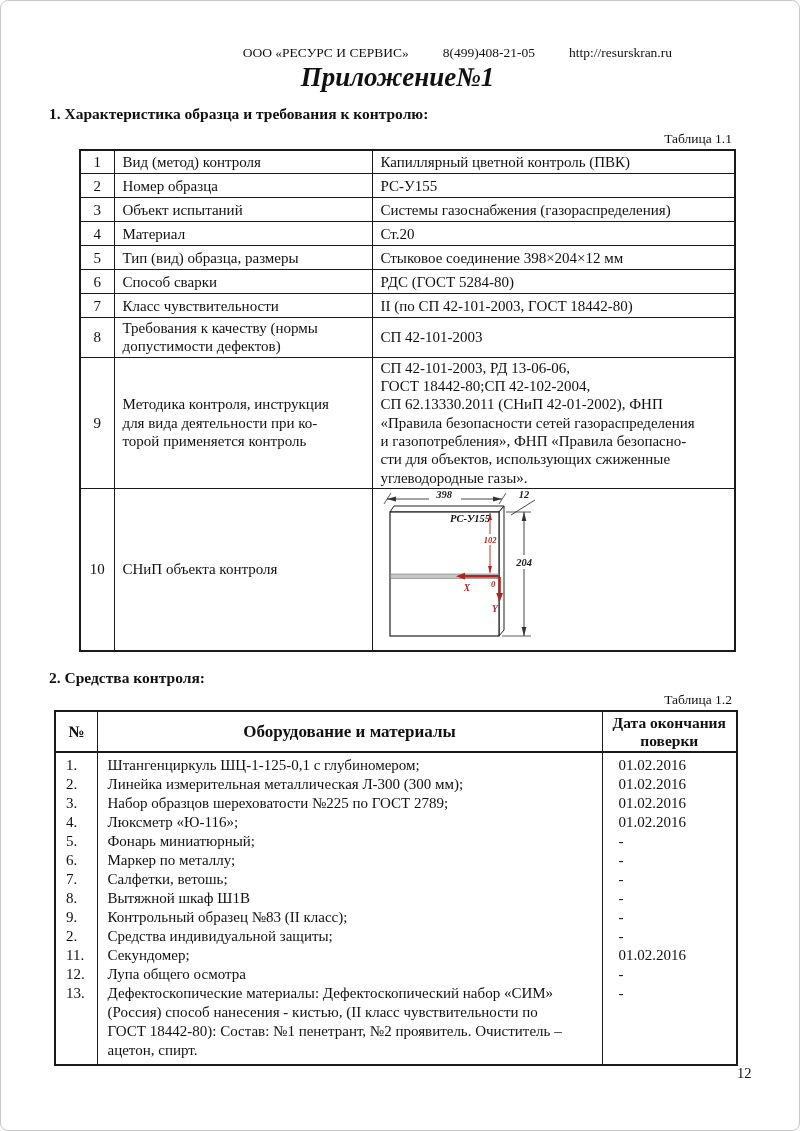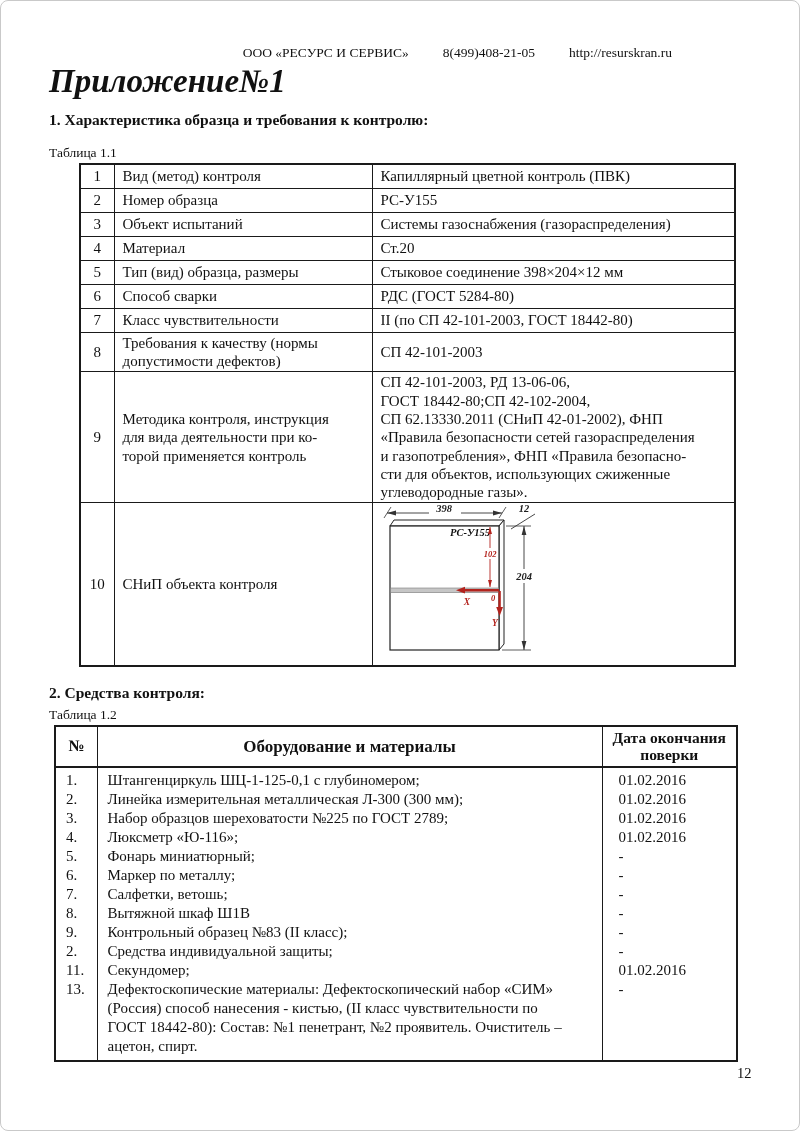--- a/index.html
+++ b/index.html
@@ -5,24 +5,24 @@
   html,body{margin:0;padding:0;background:#fff;}
   .page{
     width:800px;height:1131px;position:relative;background:#fff;
     font-family:"Liberation Serif", serif;color:#111;
     border:1px solid #c9c9c9;border-radius:8px;box-sizing:border-box;
     overflow:hidden;
   }
   .content{padding:44px 67px 0 48px;}
   .header-line{font-size:13.5px;text-align:right;margin-right:60px;white-space:nowrap;}
   .header-line .gap{display:inline-block;width:34px;}
-  .appendix-title{font-size:33px;font-weight:bold;font-style:italic;text-align:left;margin:2px -14px 0 0;line-height:1.1;}
+  .appendix-title{font-size:27px;font-weight:bold;font-style:italic;text-align:center;margin:2px -14px 0 0;line-height:1.1;}
   .doc-title{font-size:18px;font-weight:bold;text-align:center;margin-top:1px;margin-left:18px;}
   .section-title{font-size:15.5px;font-weight:bold;margin-top:12px;}
-  .table-caption{font-size:13.5px;text-align:left;margin:16px 0 2px 0;}
+  .table-caption{font-size:13.5px;text-align:right;margin:8px 0 2px 0;}
   table{border-collapse:collapse;table-layout:fixed;}
   .t1{margin-left:30px;width:655px;border:2px solid #1a1a1a;}
   .t1 td{border:1px solid #1a1a1a;font-size:15px;vertical-align:middle;padding:1px 8px;line-height:1.22;}
   .t1 td.c-num{text-align:center;padding:1px 2px;}
   .t1 tr{height:24px;}
   .t1 tr.r8{height:35px;}
   .t1 tr.r9{height:131px;}
   .t1 tr.r10{height:163px;}
   .t1 td.c-sketch{padding:0;vertical-align:top;}
   .pre{white-space:pre-line;}
@@ -234,20 +234,25 @@
           <td class="c-num2">2.</td>
           <td class="c-equip">Средства индивидуальной защиты;</td>
           <td class="c-date">-</td>
         </tr>
         <tr>
           <td class="c-num2">11.</td>
           <td class="c-equip">Секундомер;</td>
           <td class="c-date">01.02.2016</td>
         </tr>
         <tr>
+          <td class="c-num2">12.</td>
+          <td class="c-equip">Лупа общего осмотра</td>
+          <td class="c-date">-</td>
+        </tr>
+        <tr>
           <td class="c-num2">13.</td>
           <td class="c-equip pre">Дефектоскопические материалы: Дефектоскопический набор «СИМ»
 (Россия) способ нанесения - кистью, (II класс чувствительности по
 ГОСТ 18442-80): Состав: №1 пенетрант, №2 проявитель. Очиститель –
 ацетон, спирт.</td>
           <td class="c-date">-</td>
         </tr>
       </tbody>
     </table>
 

